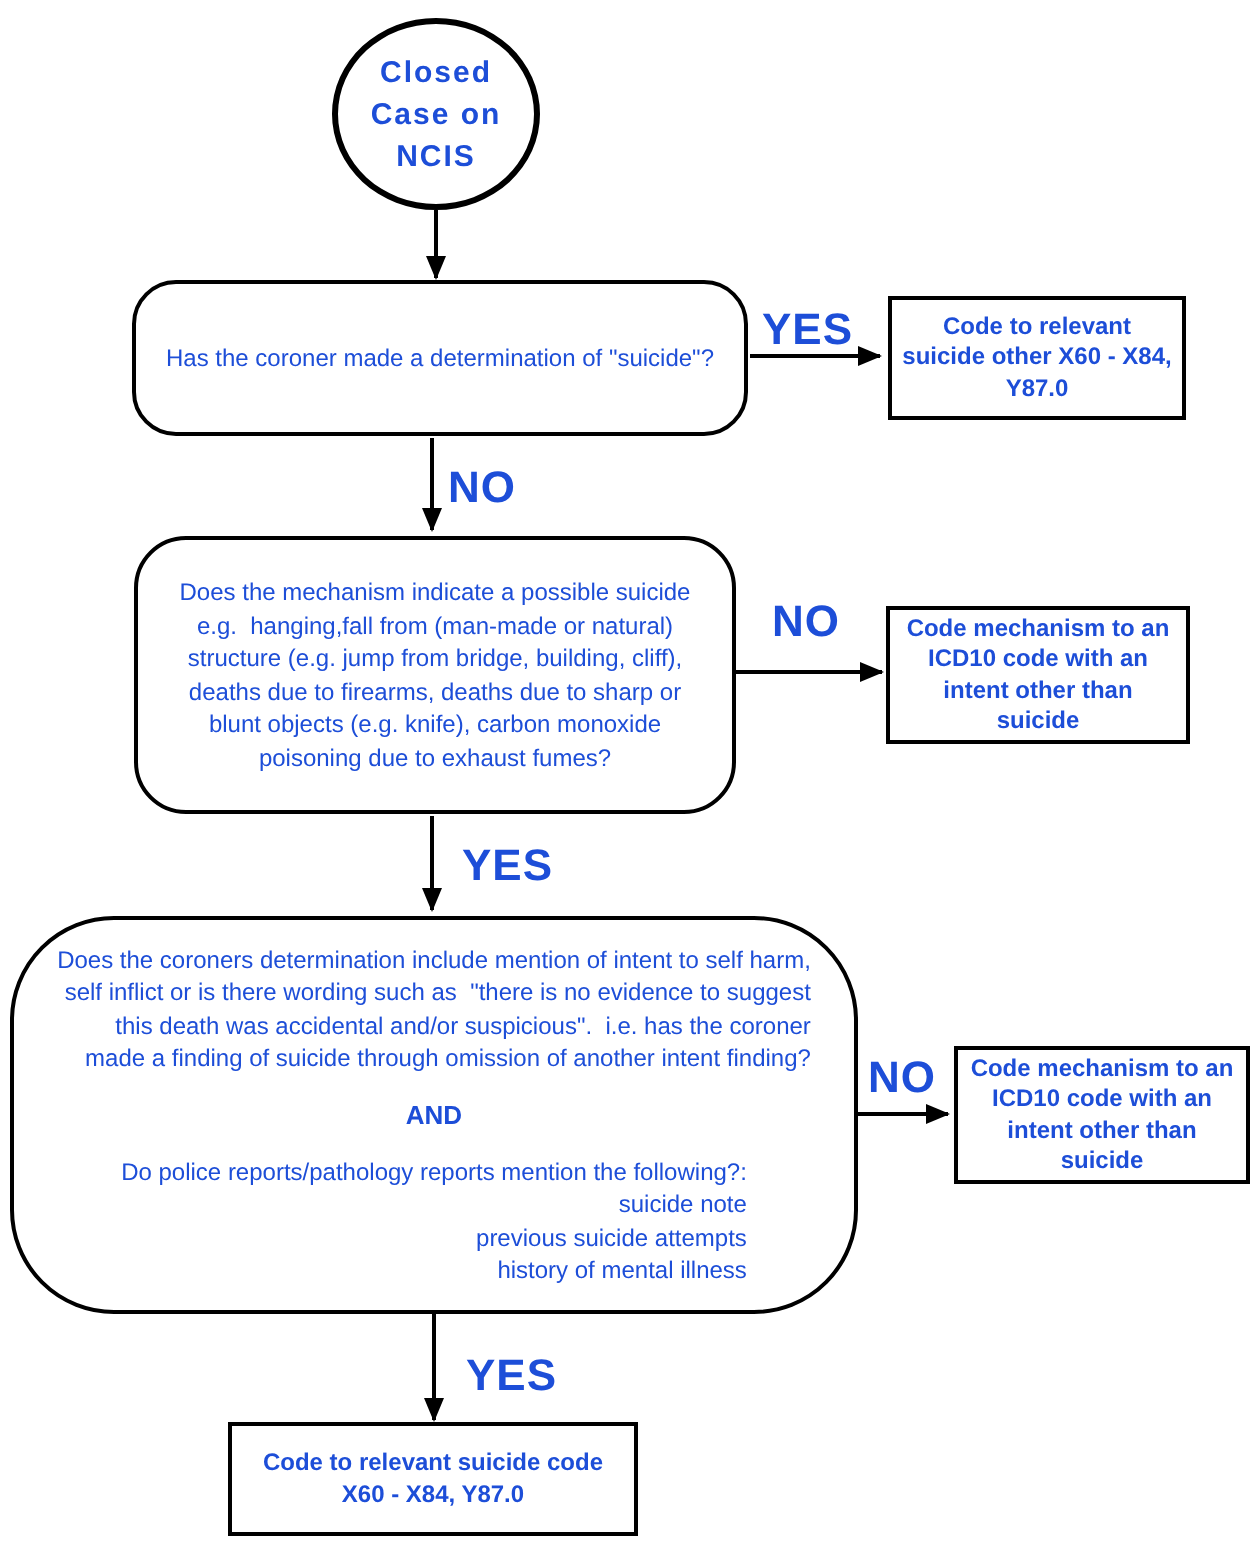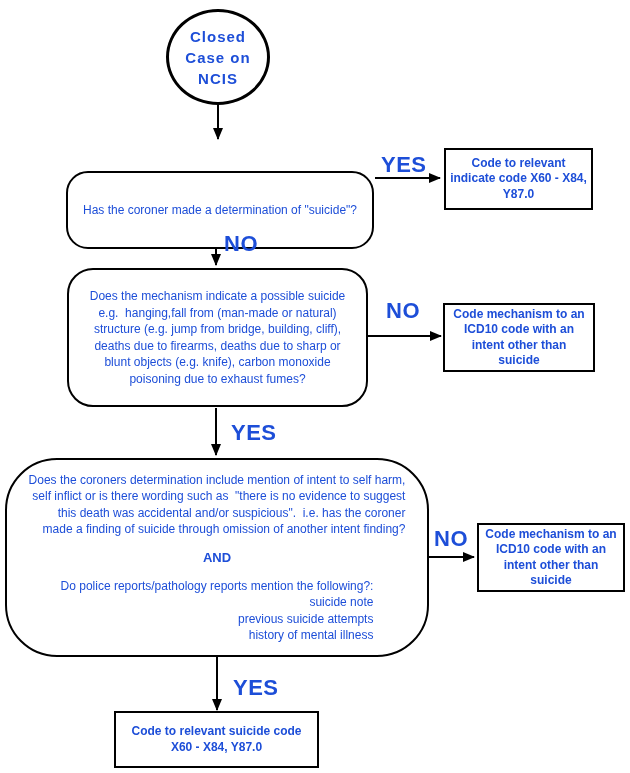--- a/index.html
+++ b/index.html
@@ -65,21 +65,21 @@
   }
   #q3-box .txt { line-height: 16.5px; }
   #q3-box .and-label {
     font-size: 13px;
     font-weight: bold;
     line-height: 16px;
     margin: 12px 0;
   }
   
   #start-node   { left: 166px; top: 9px;   width: 104px; height: 96px; }
-  #q1-box       { left: 66px;  top: 140px; width: 308px; height: 78px;  border-radius: 22px; margin-top: 31px; }
+  #q1-box       { left: 66px;  top: 140px; width: 308px; height: 78px;  border-radius: 22px; }
   #outcome-top  { left: 444px; top: 148px; width: 149px; height: 62px; }
   #q2-box       { left: 67px;  top: 268px; width: 301px; height: 139px; border-radius: 26px; }
   #outcome-mid  { left: 443px; top: 303px; width: 152px; height: 69px; }
   #q3-box       { left: 5px;   top: 458px; width: 424px; height: 199px; border-radius: 52px; text-align: right; }
   #outcome-low  { left: 477px; top: 523px; width: 148px; height: 69px; }
   #outcome-bottom { left: 114px; top: 711px; width: 205px; height: 57px; }
   
   #yes-label-1 { left: 381px; top: 152px; }
   #no-label-1  { left: 224px; top: 231px; }
   #no-label-2  { left: 386px; top: 298px; }
@@ -114,21 +114,21 @@
   </div>
 
   <div id="q1-box" class="node">
     <span class="txt">Has the coroner made a determination of "suicide"?</span>
   </div>
 
   <span id="yes-label-1" class="edge-label">YES</span>
 
   <div id="outcome-top" class="node outcome">
     <span class="txt">Code to relevant
-indicate code X60 - X84,
+suicide other X60 - X84,
 Y87.0</span>
   </div>
 
   <span id="no-label-1" class="edge-label">NO</span>
 
   <div id="q2-box" class="node">
     <span class="txt">Does the mechanism indicate a possible suicide
 e.g.  hanging,fall from (man-made or natural)
 structure (e.g. jump from bridge, building, cliff),
 deaths due to firearms, deaths due to sharp or

